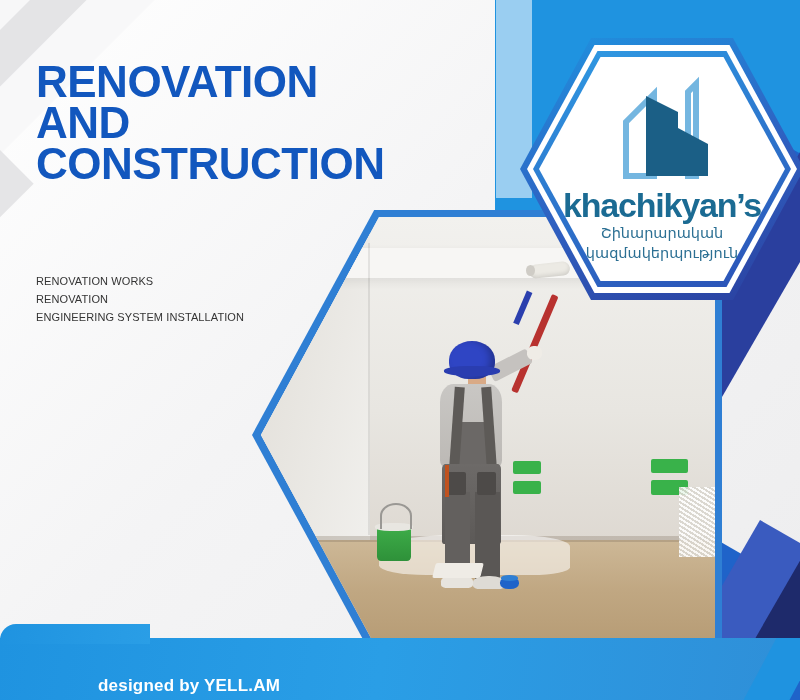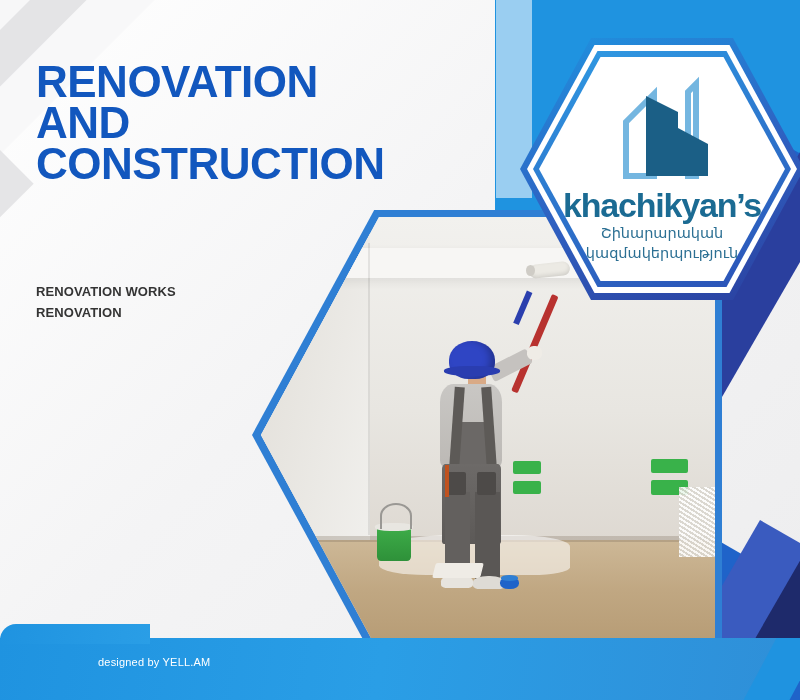--- a/index.html
+++ b/index.html
@@ -25,22 +25,22 @@
     color:#1257be;font-weight:bold;font-size:44px;line-height:.93;
     letter-spacing:-.5px;text-transform:uppercase;
     font-family:"Liberation Sans",sans-serif;
     z-index:30;
   }
   .headline div{white-space:nowrap;}
 
   
   .services{
     position:absolute;left:36px;top:273px;width:300px;
-    color:#343434;font-weight:bold;font-size:13px;line-height:1.63;
-    letter-spacing:.1px;text-transform:uppercase;z-index:30;margin-top:8px;
+    color:#343434;font-weight:normal;font-size:11px;line-height:1.63;
+    letter-spacing:.1px;text-transform:uppercase;z-index:30;
   }
 
   
   .hex-wrap{
     position:absolute;left:252px;top:210px;width:470px;height:450px;z-index:20;
   }
   .hex-border,.hex-photo{
     position:absolute;inset:0;
     -webkit-clip-path:polygon(26% 0%,100% 0%,100% 100%,26% 100%,0% 50%);
     clip-path:polygon(26% 0%,100% 0%,100% 100%,26% 100%,0% 50%);
@@ -135,22 +135,22 @@
     position:absolute;left:0;bottom:0;width:792px;height:62px;
     background:linear-gradient(100deg,#1f93e0 0%,#2a9ee6 48%,#2f8fd8 100%);
     border-top-right-radius:0;z-index:45;
   }
   .footer-bar::before{
     content:"";position:absolute;left:0;top:-14px;width:150px;height:20px;
     background:linear-gradient(100deg,#1f93e0,#2a9ee6);
     border-top-left-radius:16px;
   }
   .footer-text{
-    position:absolute;left:98px;bottom:32px;color:#ffffff;
-    font-weight:normal;font-size:11px;letter-spacing:.2px;z-index:60;
+    position:absolute;left:98px;bottom:4px;color:#ffffff;
+    font-weight:bold;font-size:17px;letter-spacing:.2px;z-index:60;
   }
   .f-cut{position:absolute;bottom:0;z-index:50;transform:skewX(-28deg);}
 </style>
 </head>
 <body>
 
 <div id="ad">
 
   <div class="bg-layer">
 
@@ -175,20 +175,21 @@
 
   <div class="headline">
     <div>RENOVATION</div>
     <div>AND</div>
     <div>CONSTRUCTION</div>
   </div>
 
   <div class="services">
     <div>RENOVATION WORKS</div>
     <div>RENOVATION</div>
+    <div>ENGINEERING SYSTEM INSTALLATION</div>
   </div>
 
   <div class="hex-wrap">
     <div class="hex-border"></div>
     <div class="hex-photo">
       <div class="ph wall-main"></div>
       <div class="ph wall-left"></div>
       <div class="ph ceiling-beam"></div>
       <div class="ph corner-edge"></div>
       <div class="ph greenstrip"></div>

